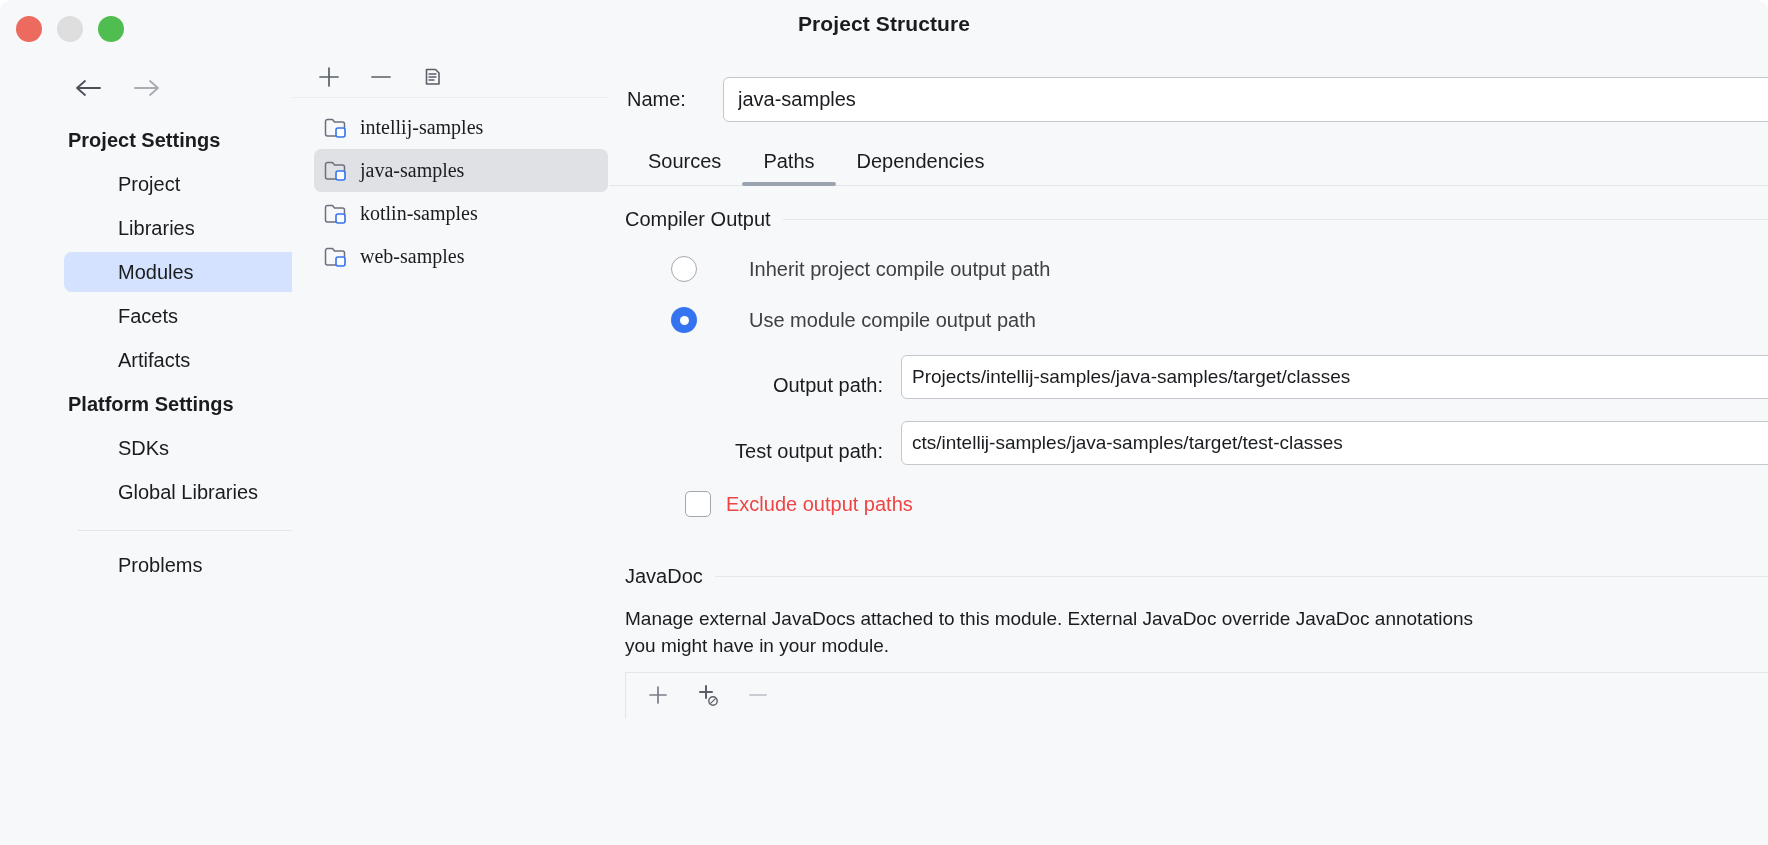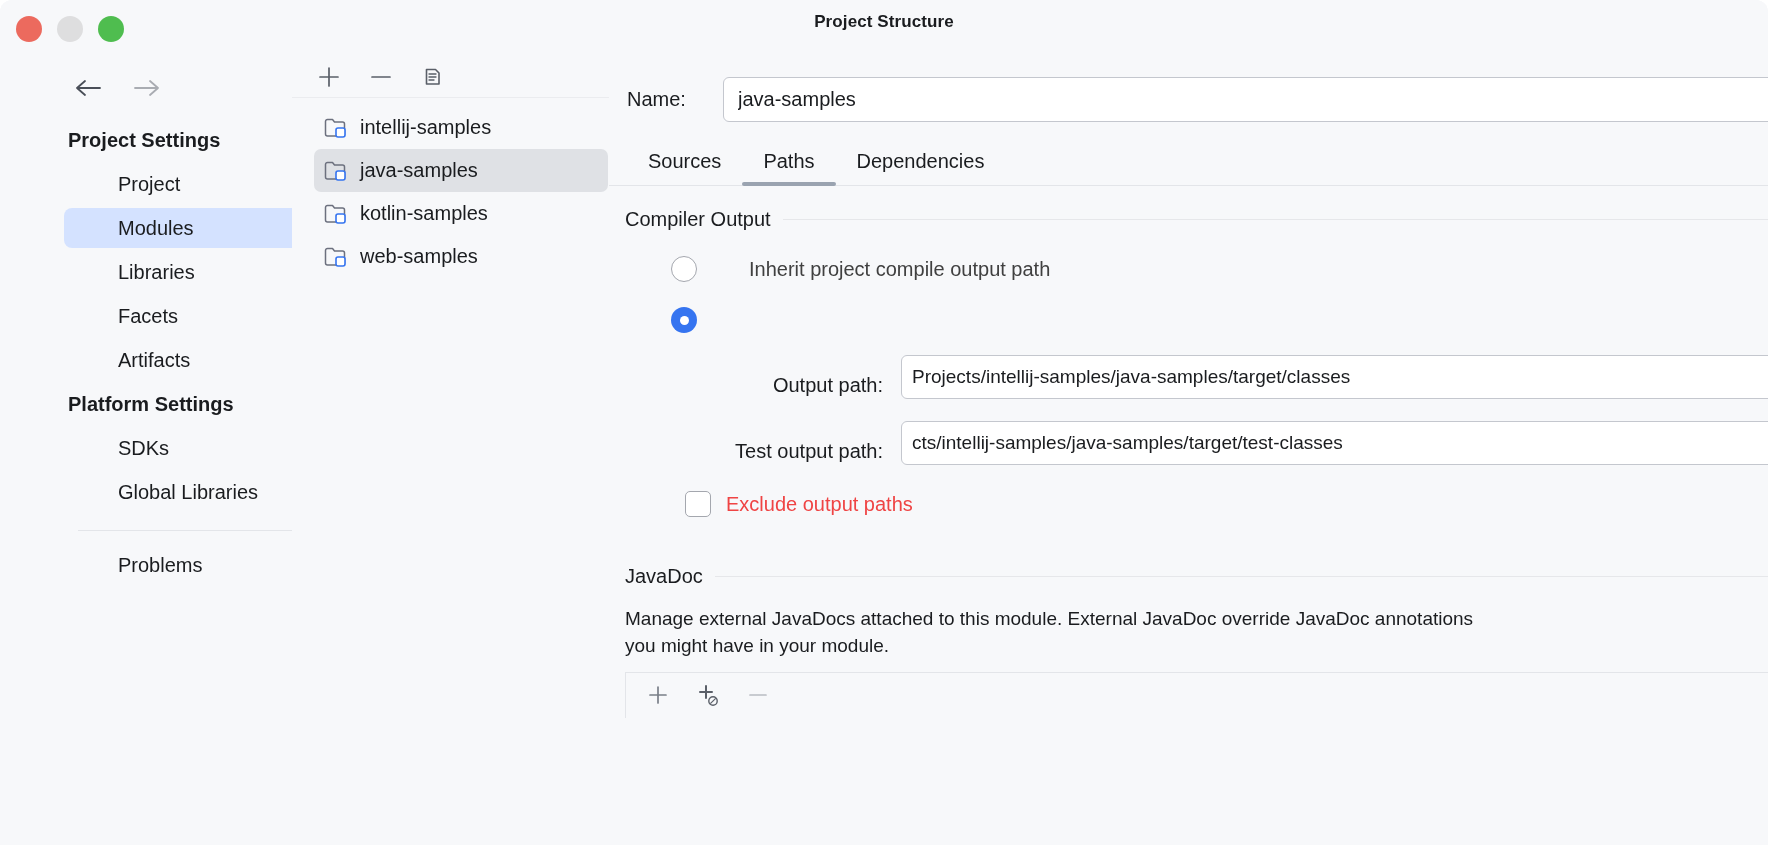--- a/index.html
+++ b/index.html
@@ -31,21 +31,21 @@
     position: absolute; left: 16px; top: 16px;
     display: flex; gap: 15px;
   }
   .dot { width: 26px; height: 26px; border-radius: 50%; }
   .dot.red    { background: #ec6a5e; }
   .dot.yellow { background: #dededf; }
   .dot.green  { background: #4fbd4f; }
   .title-text {
     position: absolute; left: 0; right: 0; top: 12px;
     text-align: center;
-    font-size: 17px; font-weight: bold; color: #1a1c1f;
+    font-size: 21px; font-weight: bold; color: #1a1c1f;
     letter-spacing: .1px;
   }
 
   
   .sidebar {
     position: absolute; left: 0; top: 56px;
     width: 291px; height: 789px;
     background: #f7f8fa;
     border-right: 1px solid #e3e5e9;
     margin-left: 48px;
@@ -87,21 +87,21 @@
   .mod-toolbar {
     position: relative; height: 42px;
     display: flex; align-items: center; gap: 18px;
     padding-left: 20px;
     border-bottom: 1px solid #ebecef;
   }
   .tb-btn {
     width: 34px; height: 30px;
     display: flex; align-items: center; justify-content: center;
   }
-  .mod-list { padding-top: 8px; }
+  .mod-list { padding-top: 8px; font-family: Liberation Serif, serif; }
   .mod-row {
     display: flex; align-items: center; gap: 10px;
     height: 43px;
     margin: 0 22px 0 22px;
     padding-left: 8px;
     border-radius: 7px;
     white-space: nowrap;
   }
   .mod-row.selected { background: #dfe1e5; }
   .mod-label { font-size: 20px; color: #1a1c1f; }
@@ -260,22 +260,22 @@
         <svg width="30" height="20" viewBox="0 0 30 20">
           <path d="M19 3 L27 10 L19 17 M27 10 H4" fill="none" stroke="#a9acb2" stroke-width="1.8" stroke-linecap="round" stroke-linejoin="round"></path>
         </svg>
       </div>
     </div>
 
     <div class="nav-list">
 
       <div class="nav-group">Project Settings</div>
       <div class="nav-item">Project</div>
+      <div class="nav-item">Libraries</div>
       <div class="nav-item selected">Modules</div>
-      <div class="nav-item">Libraries</div>
       <div class="nav-item">Facets</div>
       <div class="nav-item">Artifacts</div>
 
       <div class="nav-group">Platform Settings</div>
       <div class="nav-item">SDKs</div>
       <div class="nav-item">Global Libraries</div>
 
       <div class="nav-sep"></div>
 
       <div class="nav-item">Problems</div>
@@ -360,20 +360,21 @@
         <span class="section-rule"></span>
       </div>
 
       <div class="radio-row">
         <span class="radio"></span>
         <span class="radio-label">Inherit project compile output path</span>
       </div>
 
       <div class="radio-row">
         <span class="radio checked"></span>
+        <span class="radio-label">Use module compile output path</span>
       </div>
 
       <div class="path-row">
         <div class="path-label">Output path:</div>
         <div class="path-field">
           <span class="path-text">Projects/intellij-samples/java-samples/target/classes</span>
           <span class="browse-btn">
             <svg width="26" height="26" viewBox="0 0 26 26">
               <path d="M3 7 a1.8 1.8 0 0 1 1.8-1.8 h4.6 l1.9 2.4 h8.9 a1.8 1.8 0 0 1 1.8 1.8 v9.8 a1.8 1.8 0 0 1 -1.8 1.8 h-15.4 a1.8 1.8 0 0 1 -1.8 -1.8 z" fill="none" stroke="#6c707e" stroke-width="1.5" stroke-linejoin="round"></path>
             </svg>

